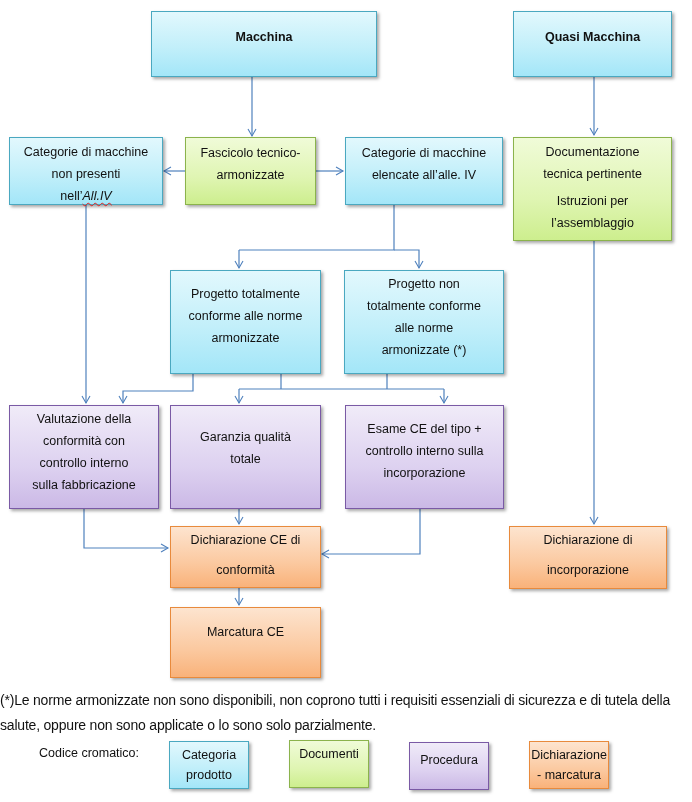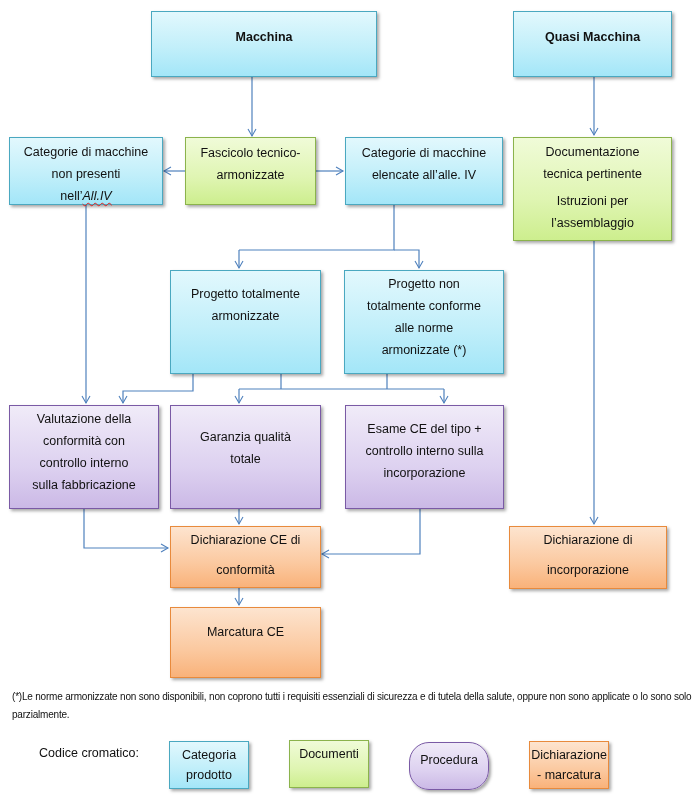--- a/index.html
+++ b/index.html
@@ -9,21 +9,21 @@
          align-items:center; text-align:center; font-size:12.5px; line-height:22px;
          box-shadow:2px 2px 3px rgba(0,0,0,0.35); padding-top:6px; }
   .box span { display:block; }
   .blue   { background:linear-gradient(to bottom,#e2f8fd 0%,#c2effa 55%,#a3e6f8 100%); border:1px solid #4aa8c0; }
   .green  { background:linear-gradient(to bottom,#f0fbd8 0%,#dff5b2 60%,#cdee8e 100%); border:1px solid #8bb34c; }
   .purple { background:linear-gradient(to bottom,#f0ebf8 0%,#ddd1f0 60%,#cbb9e6 100%); border:1px solid #7a5aa5; }
   .orange { background:linear-gradient(to bottom,#fde4cf 0%,#fbc9a0 60%,#f9b27a 100%); border:1px solid #e88a3c;gap:8px; }
   .bold { font-weight:bold; }
   .squiggle { text-decoration:underline wavy #e02020; text-decoration-thickness:1px; text-underline-offset:2px;font-style:italic; }
   svg.conn { position:absolute; left:0; top:0; }
-  .footnote { position:absolute; left:12px; top:688px; width:680px; font-size:10px; line-height:18px; color:#111; letter-spacing:-0.2px; }
+  .footnote { position:absolute; left:0; top:688px; width:680px; font-size:14px; line-height:25px; color:#111; letter-spacing:-0.2px; }
   .legend-label { position:absolute; left:39px; top:746px; font-size:12.5px; }
   .lg { position:absolute; box-sizing:border-box; font-size:12.5px; line-height:20px; text-align:center;
         box-shadow:2px 2px 3px rgba(0,0,0,0.35); padding-top:3px; }
 </style>
 </head>
 <body>
 
 <svg class="conn" width="692" height="802">
   <defs>
     <marker id="arr" markerWidth="10" markerHeight="10" refX="8" refY="5" orient="auto" markerUnits="userSpaceOnUse">
@@ -78,20 +78,21 @@
 <div class="box green" style="left:513px;top:137px;width:159px;height:104px;padding-top:4px;line-height:21.5px;">
   <span>Documentazione</span>
   <span>tecnica pertinente</span>
   <span style="height:6px"></span>
   <span>Istruzioni per</span>
   <span>l’assemblaggio</span>
 </div>
 
 <div class="box blue" style="left:170px;top:270px;width:151px;height:104px;padding-top:12px;">
   <span>Progetto totalmente</span>
+  <span>conforme alle norme</span>
   <span>armonizzate</span>
 </div>
 
 <div class="box blue" style="left:344px;top:270px;width:160px;height:104px;padding-top:2px;text-align:right;">
   <span>Progetto non</span>
   <span>totalmente conforme</span>
   <span>alle norme</span>
   <span>armonizzate (*)</span>
 </div>
 
@@ -131,19 +132,19 @@
 
 <div class="legend-label">Codice cromatico:</div>
 
 <div class="lg blue" style="left:169px;top:741px;width:80px;height:48px;">
   <div>Categoria</div>
   <div>prodotto</div>
 </div>
 <div class="lg green" style="left:289px;top:740px;width:80px;height:48px;">
   <div>Documenti</div>
 </div>
-<div class="lg purple" style="left:409px;top:742px;width:80px;height:48px;padding-top:7px;border-radius:20px;">
+<div class="lg purple" style="left:409px;top:742px;width:80px;height:48px;padding-top:7px;">
   <div>Procedura</div>
 </div>
 <div class="lg orange" style="left:529px;top:741px;width:80px;height:48px;">
   <div>Dichiarazione</div>
   <div>- marcatura</div>
 </div>
 
 </body></html>

